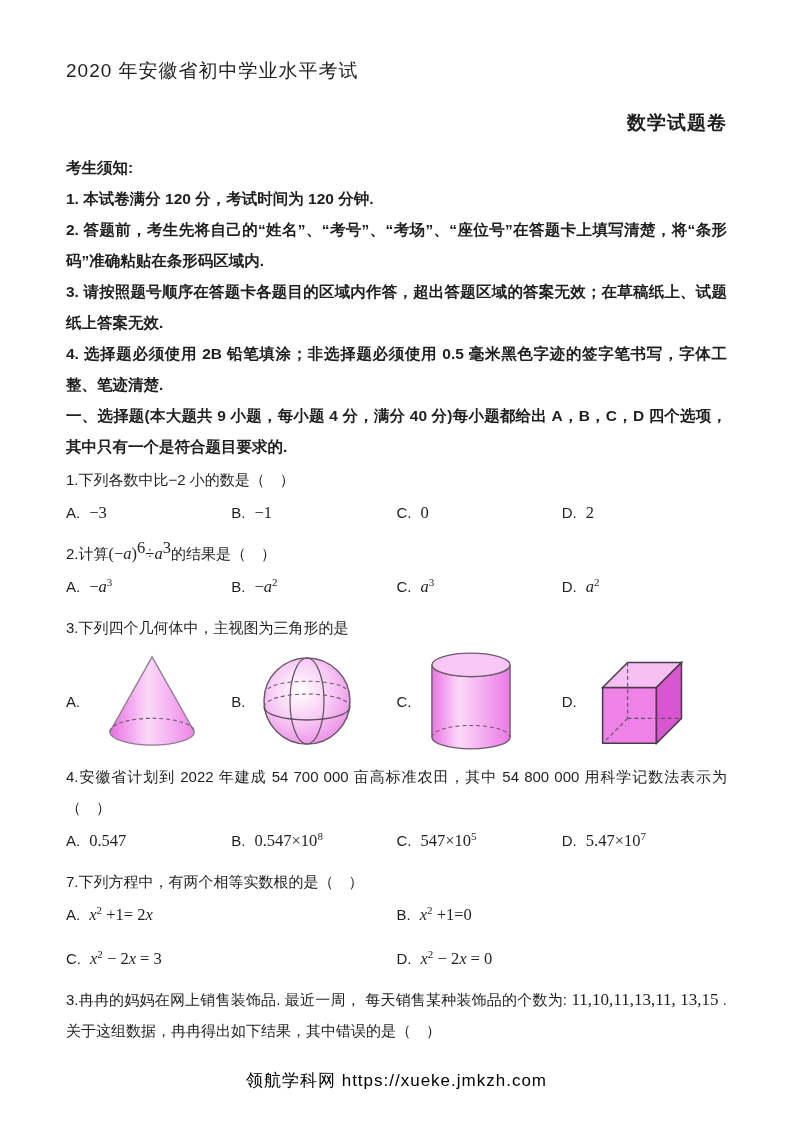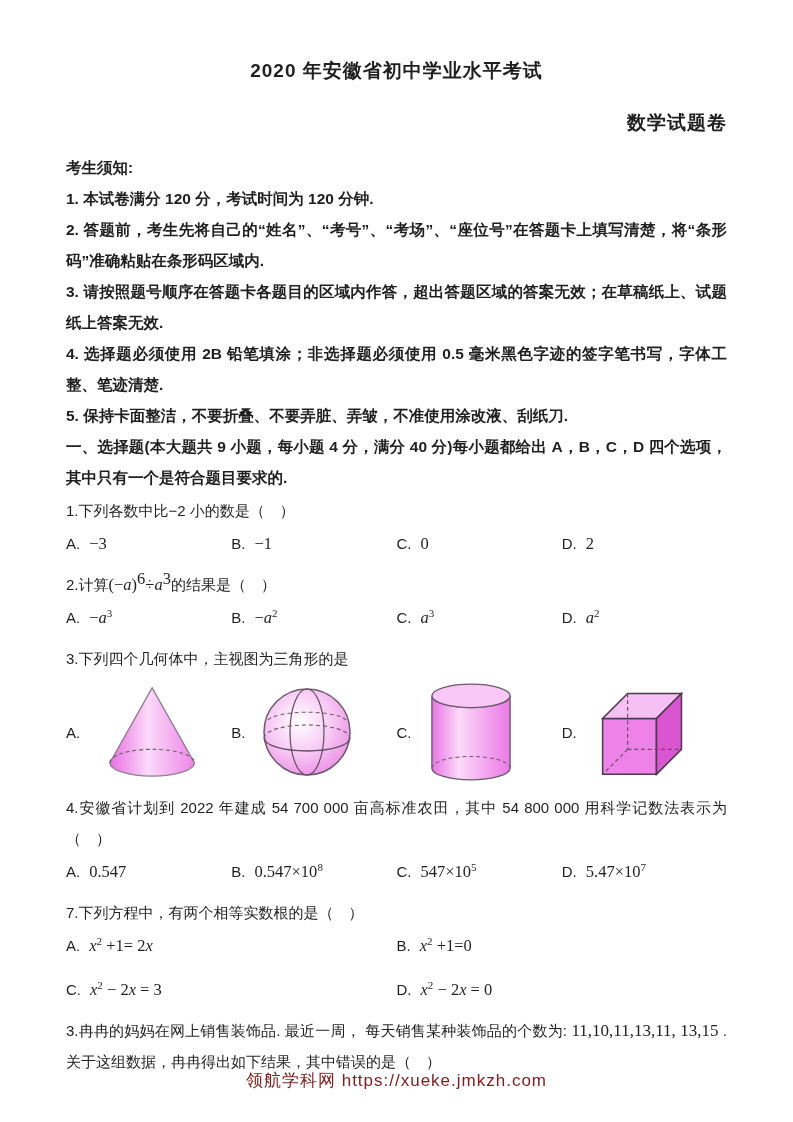--- a/index.html
+++ b/index.html
@@ -6,21 +6,21 @@
   .page{
     position:relative;
     width:793px;height:1122px;
     background:#ffffff;
     color:#1f1f1f;
     font-family:"Liberation Sans",sans-serif;
     overflow:hidden;
     box-sizing:border-box;
   }
   .content{padding:58px 66px 0 66px;}
-  .title{text-align:center;font-size:19px;font-weight:bold;margin:0 0 26px 0;letter-spacing:1px;}
+  .title{text-align:left;font-size:19px;font-weight:normal;margin:0 0 26px 0;letter-spacing:1px;}
   .subtitle{text-align:right;font-size:19px;font-weight:bold;margin:0 0 16px 0;letter-spacing:1px;}
   .notice-p{font-size:15.5px;font-weight:bold;line-height:31px;margin:0;text-align:justify;}
   .section-heading{font-size:15.5px;font-weight:bold;line-height:31px;margin:0 0 2px 0;text-align:justify;}
   .q-stem{font-size:15px;font-weight:normal;line-height:31px;margin:0;text-align:justify;}
   .opts{display:grid;margin:3px 0 10px 0;}
   .cols4{grid-template-columns:repeat(4,1fr);}
   .cols2{grid-template-columns:repeat(2,1fr);row-gap:14px;}
   .opt{font-size:15px;line-height:30px;white-space:nowrap;}
   .opt-label{margin-right:9px;}
   .opt-val{font-family:"Liberation Serif",serif;font-size:16.5px;}
@@ -28,39 +28,38 @@
   .sup{vertical-align:super;font-size:11px;line-height:0;}
   .srf{font-family:"Liberation Serif",serif;font-size:16.5px;}
   .srf-lg{font-family:"Liberation Serif",serif;font-size:17px;}
   .figures-row{display:grid;grid-template-columns:repeat(4,1fr);align-items:center;margin:8px 0 10px 0;}
   .figure-cell{display:flex;align-items:center;gap:16px;}
   .fig-label{font-size:15px;}
   .watermark{
     position:absolute;left:0;right:0;bottom:30px;
     text-align:center;font-size:17px;color:#a9a9a9;letter-spacing:1px;
   }
-  .watermark a{color:#7f1d1d;text-decoration:none;}
+  .watermark a{color:#000000;text-decoration:none;}
   svg{display:block;}
 </style>
 </head>
 <body>
 
 <div class="page">
   <div class="content">
 
     <h1 class="title">2020 年安徽省初中学业水平考试</h1>
     <h2 class="subtitle">数学试题卷</h2>
 
     <div>
       <p class="notice-p">考生须知:</p>
       <p class="notice-p">1. 本试卷满分 120 分，考试时间为 120 分钟.</p>
       <p class="notice-p">2. 答题前，考生先将自己的“姓名”、“考号”、“考场”、“座位号”在答题卡上填写清楚，将“条形码”准确粘贴在条形码区域内.</p>
       <p class="notice-p">3. 请按照题号顺序在答题卡各题目的区域内作答，超出答题区域的答案无效；在草稿纸上、试题纸上答案无效.</p>
       <p class="notice-p">4. 选择题必须使用 2B 铅笔填涂；非选择题必须使用 0.5 毫米黑色字迹的签字笔书写，字体工整、笔迹清楚.</p>
-      <p class="notice-p">5. 保持卡面整洁，不要折叠、不要弄脏、弄皱，不准使用涂改液、刮纸刀.</p>
     </div>
 
     <p class="section-heading">一、选择题(本大题共 9 小题，每小题 4 分，满分 40 分)每小题都给出 A，B，C，D 四个选项，其中只有一个是符合题目要求的.</p>
 
     <div>
       <p class="q-stem">1.下列各数中比−2 小的数是（　）</p>
       <div class="opts cols4">
         <div class="opt">
           <span class="opt-label">A.</span><span class="opt-val">−3</span>
         </div>

